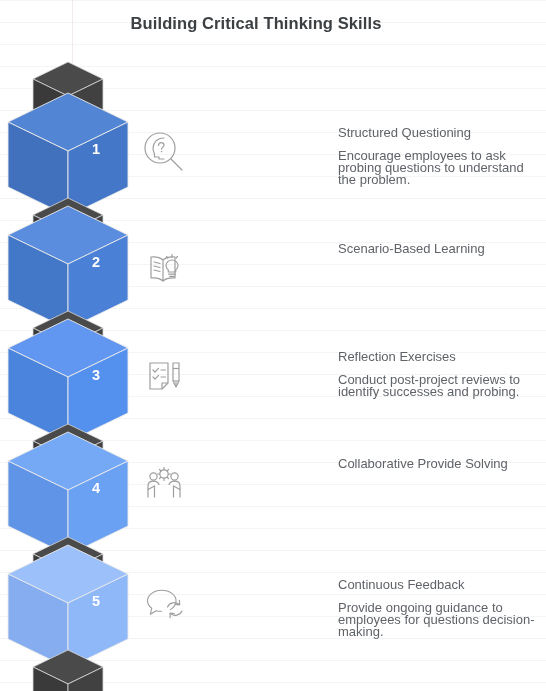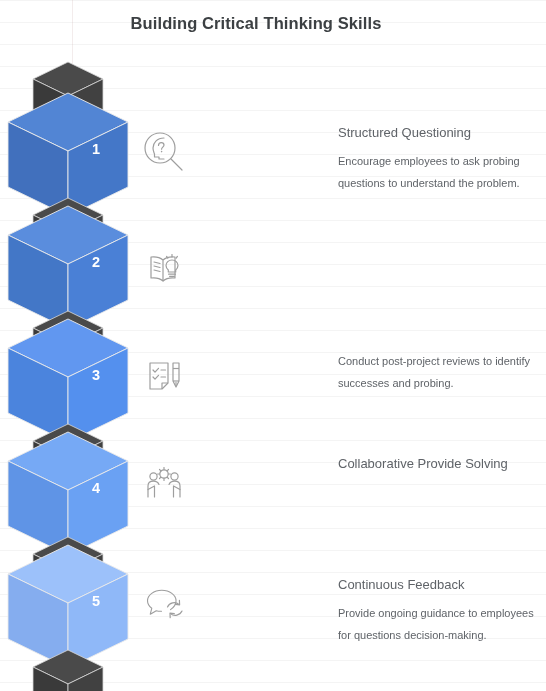--- a/index.html
+++ b/index.html
@@ -97,23 +97,23 @@
     width: 200px;
   }
   .row-title {
     font-size: 13px;
     color: #5f6368;
     line-height: 14px;
     margin-bottom: 10px;
     white-space: nowrap;
   }
   .row-desc {
-    font-size: 11px;
+    font-size: 13px;
     color: #5f6368;
-    line-height: 22px;
+    line-height: 12px;
   }
 </style>
 </head>
 <body>
 
 <div id="page">
 
   <div id="grid-h"></div>
   <div id="grid-v"></div>
 
@@ -241,39 +241,41 @@
         <line x1="16" y1="28" x2="22" y2="29.5" stroke-linecap="round"></line>
         <path d="M34 18 C30.6 18 28 20.5 28 23.6 C28 25.6 29.2 27 30.3 28 L30.3 30 L37.7 30 L37.7 28 C38.8 27 40 25.6 40 23.6 C40 20.5 37.4 18 34 18 Z" stroke-linejoin="round"></path>
         <line x1="30.6" y1="32.2" x2="37.4" y2="32.2" stroke-linecap="round"></line>
         <line x1="31.6" y1="34.3" x2="36.4" y2="34.3" stroke-linecap="round"></line>
         <line x1="34" y1="12.5" x2="34" y2="15" stroke-linecap="round"></line>
         <line x1="28.6" y1="14.4" x2="29.8" y2="16.2" stroke-linecap="round"></line>
         <line x1="39.4" y1="14.4" x2="38.2" y2="16.2" stroke-linecap="round"></line>
       </svg>
     </div>
     <div class="row-text">
+      <div class="row-title">Scenario-Based Learning</div>
     </div>
   </div>
 
   <div class="row" style="top:350px;">
     <div class="row-icon">
       <svg width="52" height="52" viewBox="0 0 52 52" fill="none" stroke="#9e9e9e" stroke-width="1.2">
         <path d="M12 13 L30 13 L30 33 L24 39 L12 39 Z" stroke-linejoin="round"></path>
         <path d="M30 33 L24 33 L24 39" stroke-linejoin="round"></path>
         <polyline points="15,20 17,22.2 20.5,18.3" stroke-linecap="round" stroke-linejoin="round"></polyline>
         <line x1="23" y1="20" x2="27.5" y2="20" stroke-linecap="round"></line>
         <polyline points="15,27 17,29.2 20.5,25.3" stroke-linecap="round" stroke-linejoin="round"></polyline>
         <line x1="23" y1="27" x2="27.5" y2="27" stroke-linecap="round"></line>
         <path d="M35 13 L41 13 L41 31 L38 37 L35 31 Z" stroke-linejoin="round"></path>
         <line x1="35" y1="18.5" x2="41" y2="18.5"></line>
         <line x1="35" y1="31" x2="41" y2="31"></line>
         <line x1="38" y1="32.5" x2="38" y2="35.5" stroke-linecap="round"></line>
       </svg>
     </div>
     <div class="row-text">
+      <div class="row-title">Reflection Exercises</div>
       <div class="row-desc">Conduct post-project reviews to identify successes and probing.</div>
     </div>
   </div>
 
   <div class="row" style="top:457px;">
     <div class="row-icon">
       <svg width="52" height="52" viewBox="0 0 52 52" fill="none" stroke="#9e9e9e" stroke-width="1.2">
         <circle cx="26" cy="17" r="4.2"></circle>
         <g stroke-linecap="round">
           <line x1="26" y1="10.6" x2="26" y2="12.6"></line>

